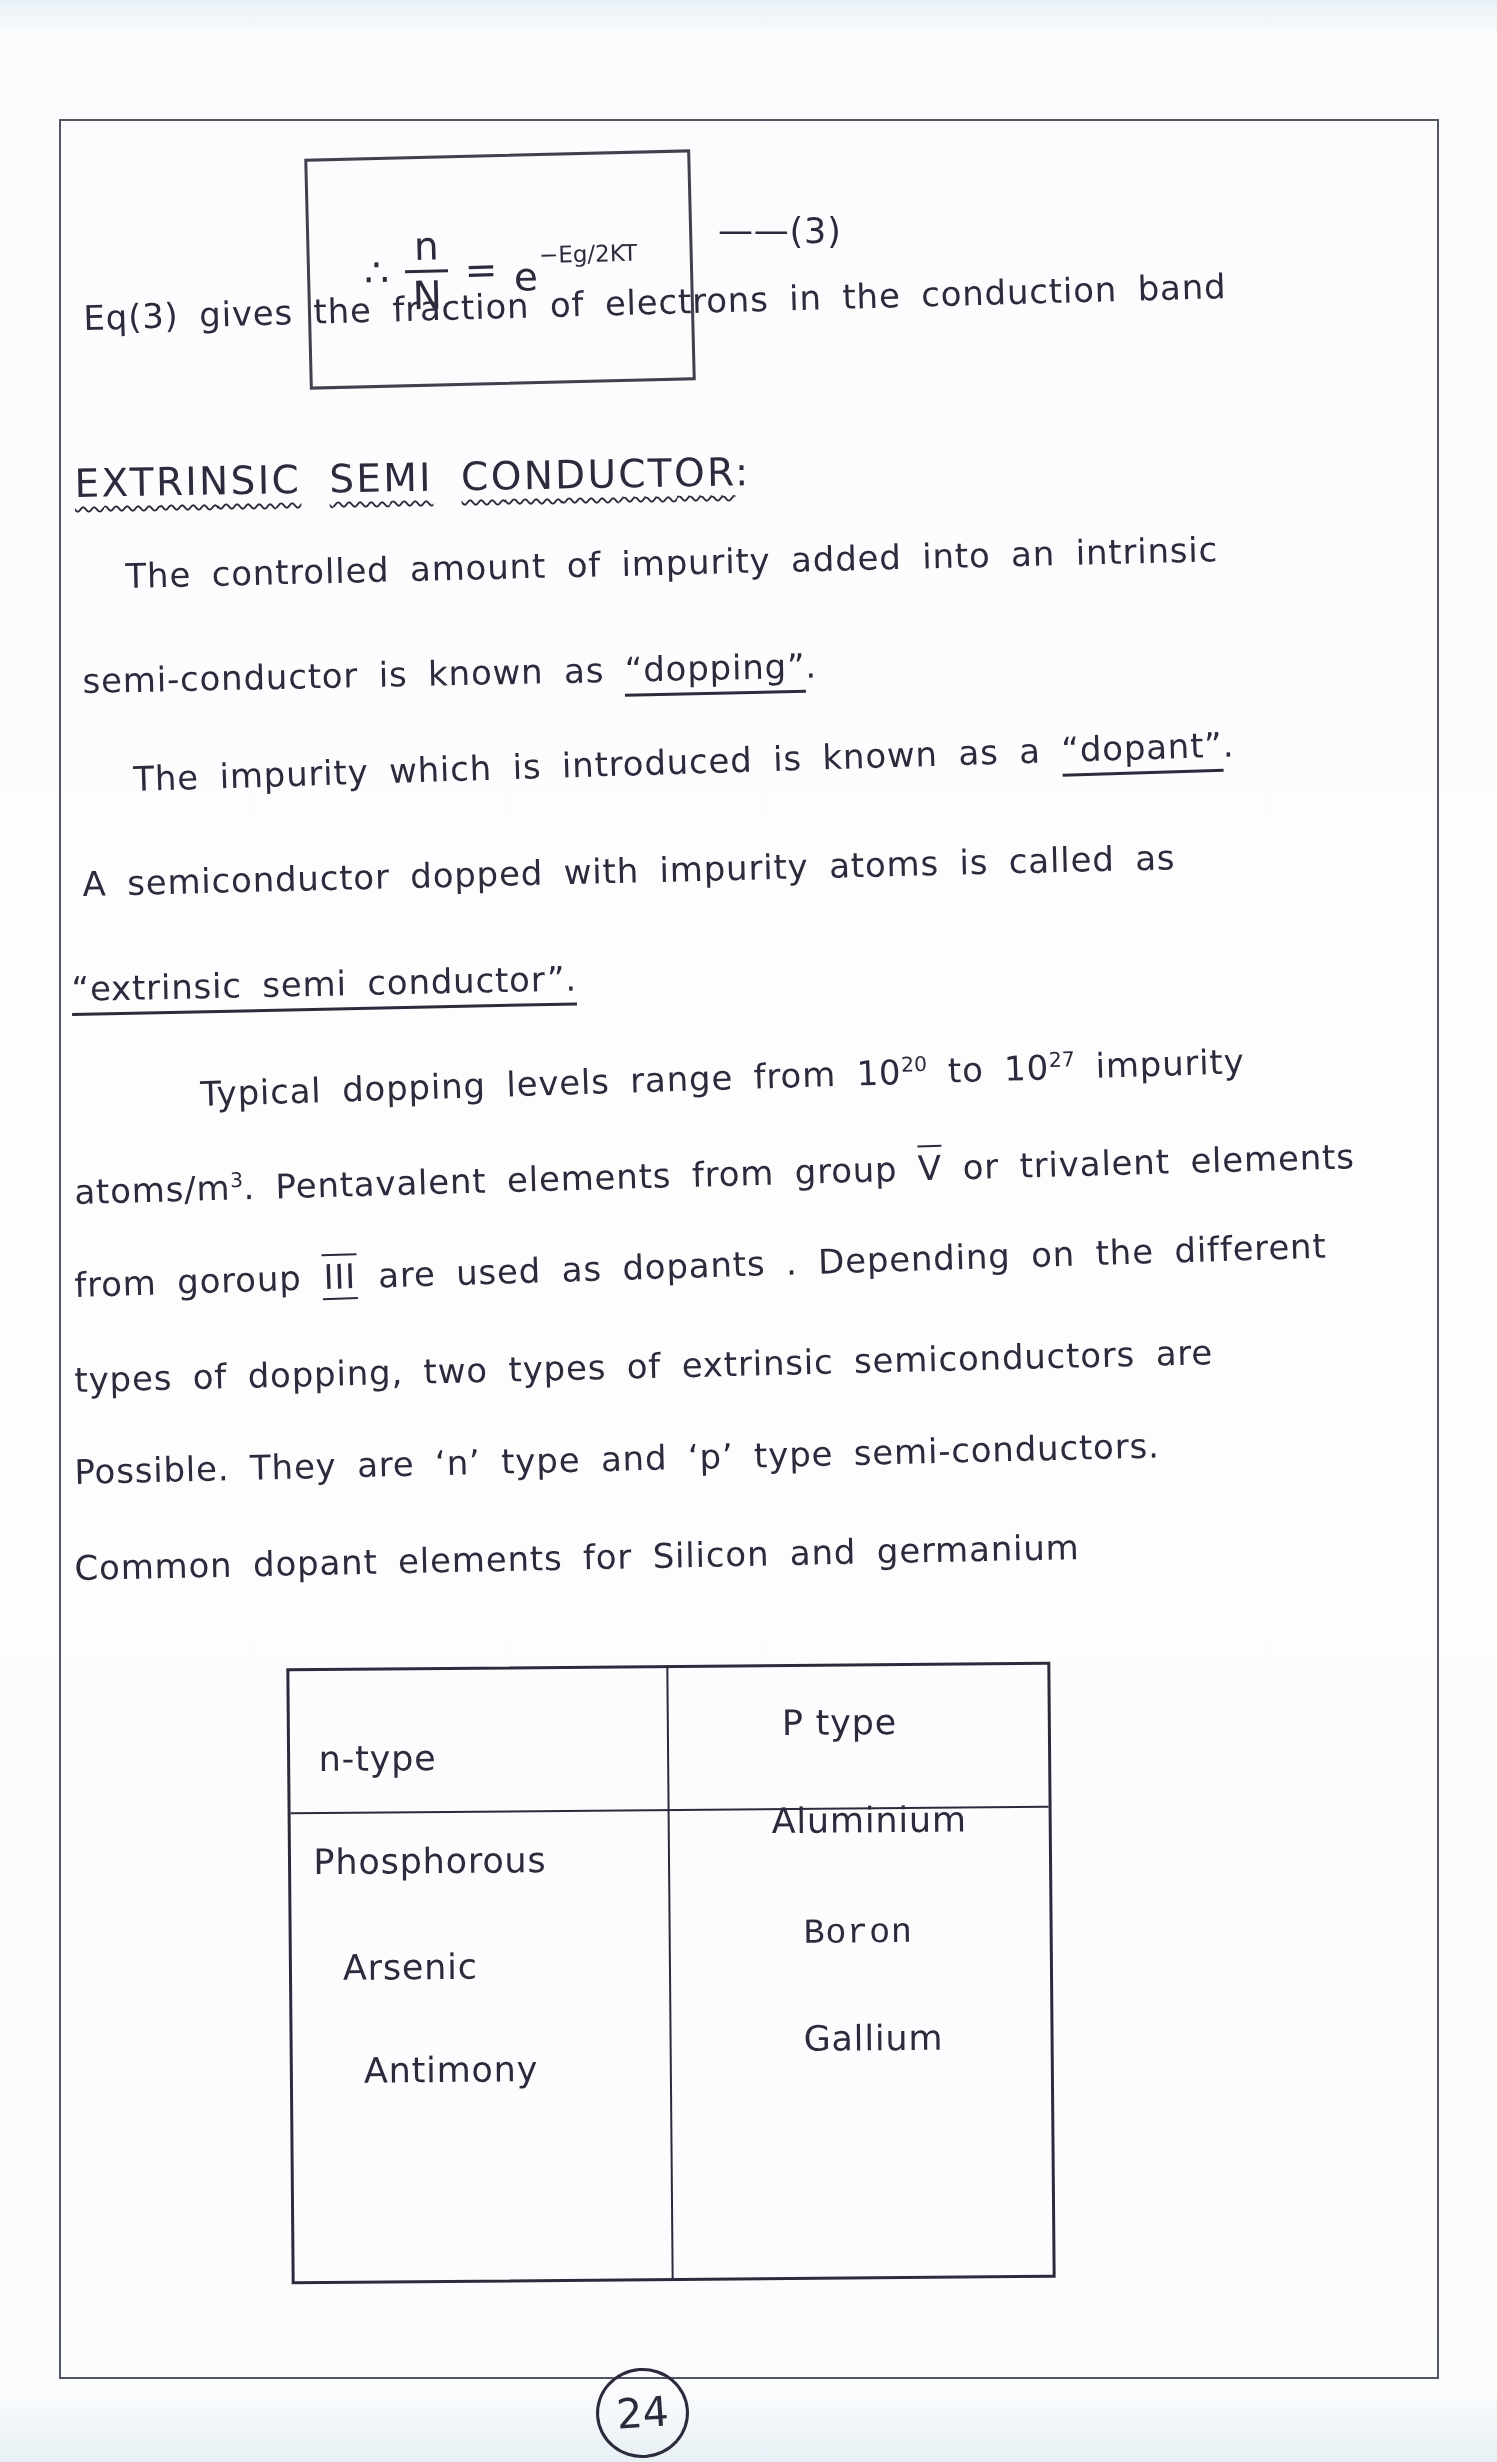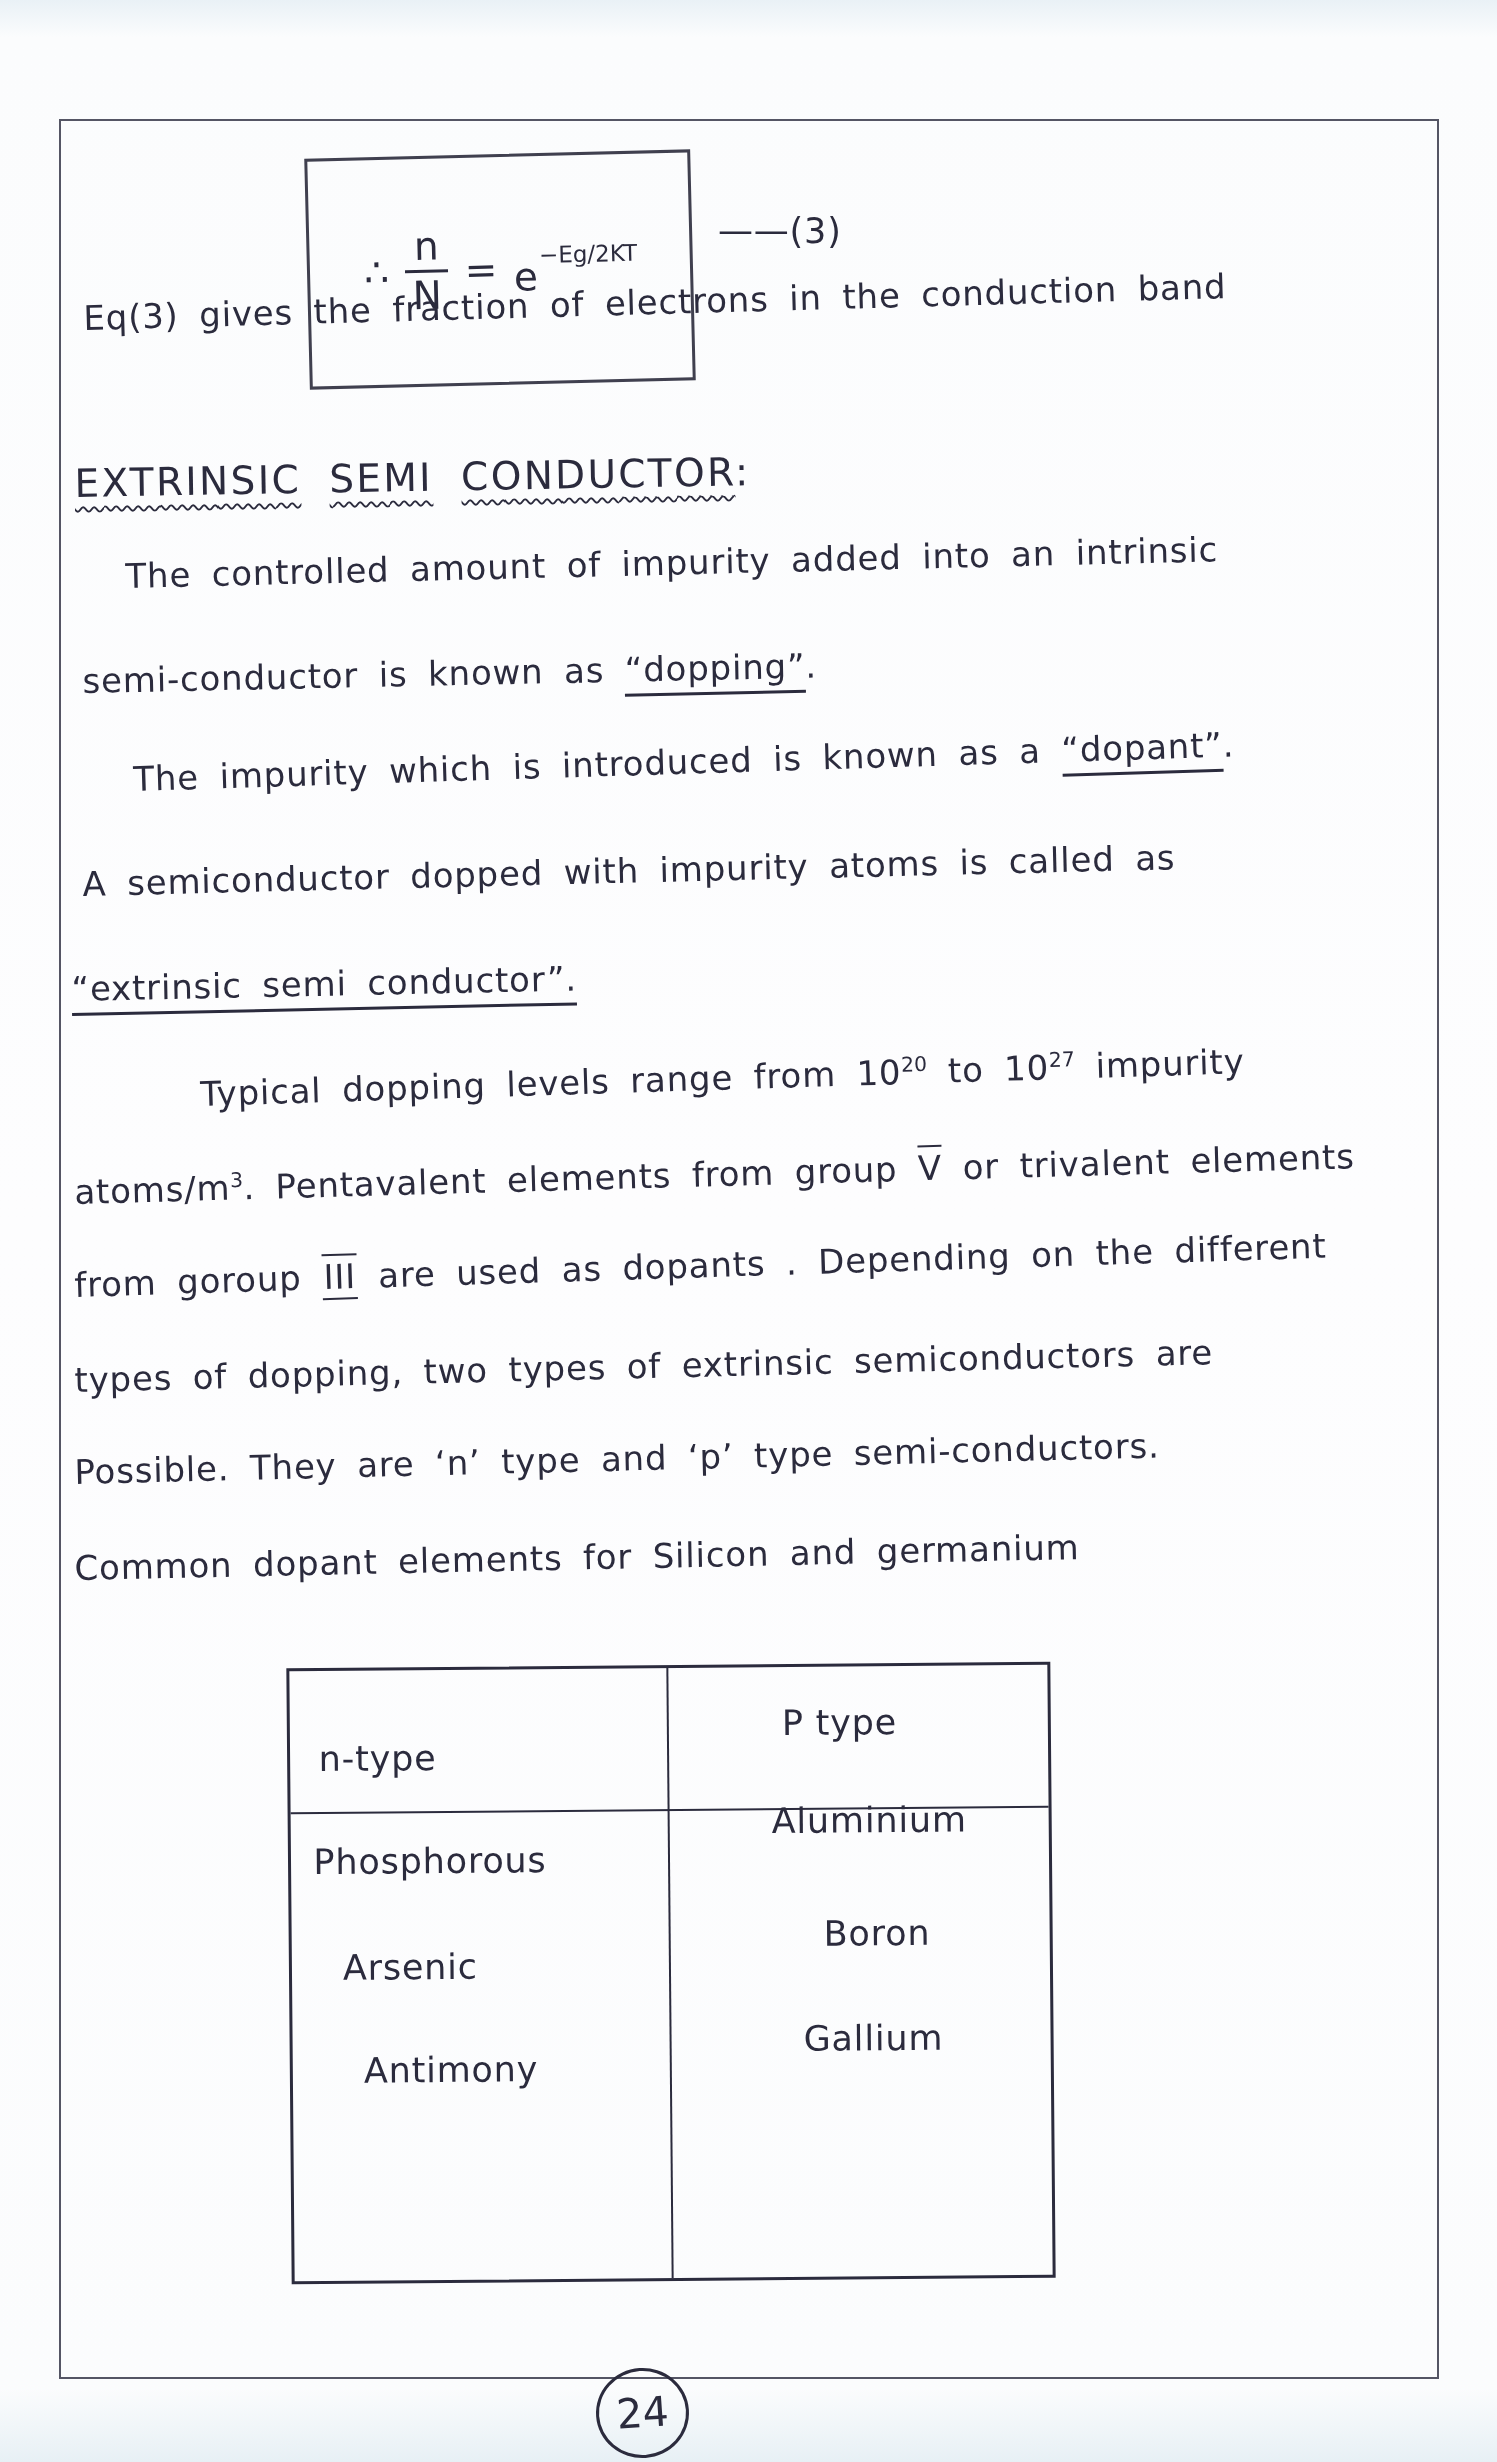--- a/index.html
+++ b/index.html
@@ -123,21 +123,21 @@
     <div class="row-div"></div>
 
     <div class="cell" style="left:28.6px;top:68px;">n-type</div>
     <div class="cell" style="left:492px;top:36px;">P type</div>
 
     <div class="cell" style="left:22.5px;top:171px;">Phosphorous</div>
     <div class="cell" style="left:51px;top:277px;">Arsenic</div>
     <div class="cell" style="left:71px;top:380px;">Antimony</div>
 
     <div class="cell" style="left:481px;top:134px;">Aluminium</div>
-    <div class="cell" style="left:532px;top:247px;">Boron</div>
+    <div class="cell" style="left:512px;top:247px;font-family:Liberation Mono, monospace;">Boron</div>
     <div class="cell" style="left:511px;top:352px;">Gallium</div>
   </div>
 
   <div class="page-circle">
     <span>24</span>
   </div>
 
 </div>
 
 

